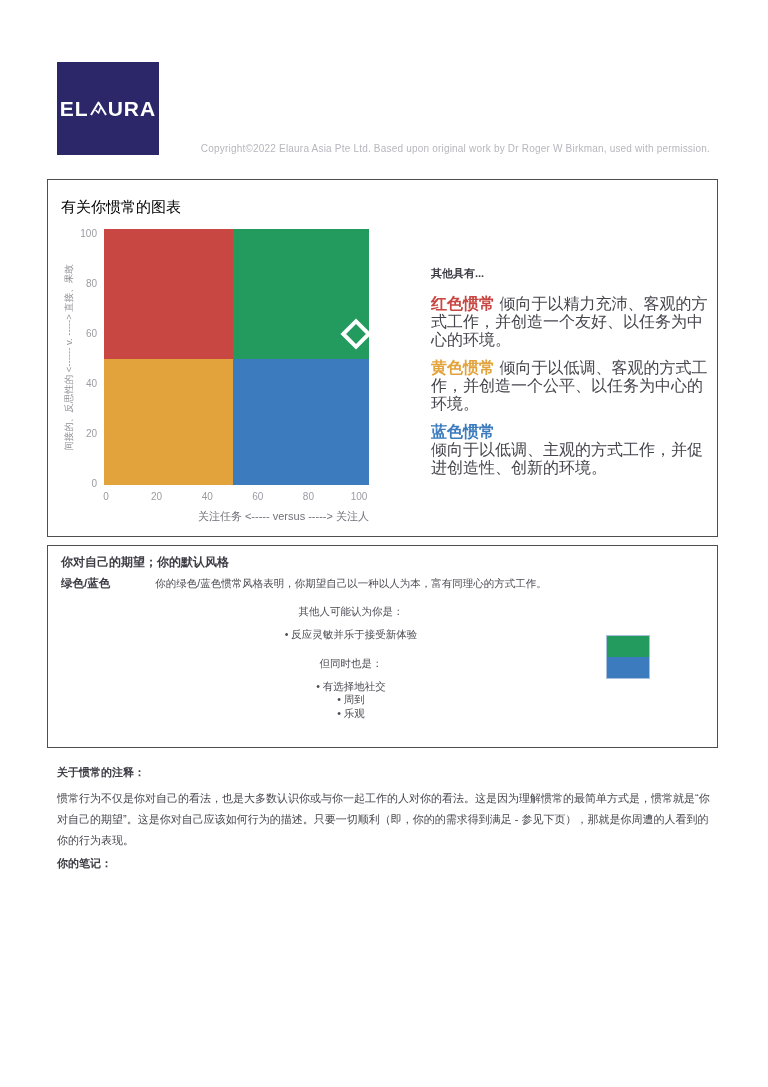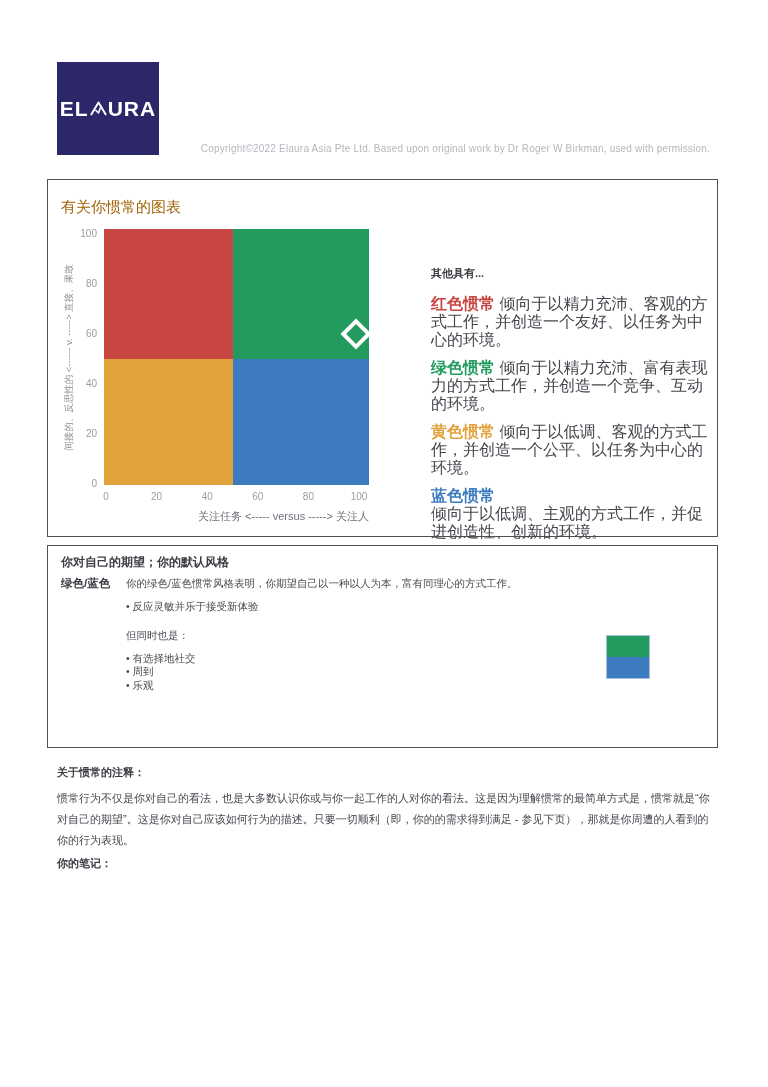--- a/index.html
+++ b/index.html
@@ -15,21 +15,21 @@
 
   
   .copyright { position:absolute; left:100px; top:143px; width:610px; text-align:right;
                font-size:10px; color:#b6b6be; letter-spacing:0.2px; }
 
   
   .panel { position:absolute; left:47px; width:671px; border:1px solid #4f4f4f; background:#ffffff; }
   .panel-chart { top:179px; height:358px; }
   .panel-expect { top:545px; height:203px; }
 
-  .chart-title { position:absolute; left:13px; top:18px; font-size:15px; color:#a16207; }
+  .chart-title { position:absolute; left:13px; top:18px; font-size:15px; color:#000000; }
 
   
   .chart-wrap { position:absolute; left:56px; top:49px; }
   .plot { position:relative; width:265px; height:256px; }
   .quad { position:absolute; }
   .q-tl { left:0; top:0; width:129px; height:130px; }
   .q-tr { left:129px; top:0; right:0; height:130px; }
   .q-bl { left:0; top:130px; width:129px; bottom:0; }
   .q-br { left:129px; top:130px; right:0; bottom:0; }
 
@@ -49,21 +49,21 @@
 
   
   .legend-block { position:absolute; left:383px; top:86px; width:282px; }
   .legend-heading { font-size:11px; font-weight:bold; color:#3c3c44; margin-bottom:14px; }
   .legend-p { font-size:16px; line-height:18px; color:#45454d; margin-bottom:10px; }
   .legend-label { font-weight:bold; }
 
   
   .expect-title { position:absolute; left:13px; top:8px; font-size:12px; font-weight:bold; color:#3c3c44; }
   .expect-label { position:absolute; left:13px; top:30px; font-size:11.5px; font-weight:bold; color:#3c3c44; }
-  .expect-content { position:absolute; left:78px; top:30px; width:450px; font-size:10.5px; color:#4a4a52; }
+  .expect-content { position:absolute; left:78px; top:30px; width:450px; font-size:10.5px; color:#4a4a52;text-align:center; }
   .expect-content p { margin:0 0 10px 0; line-height:14px; }
   .expect-content .spacer-heading { margin:14px 0 10px 0; }
   ul.bullets { list-style:none; margin:0 0 4px 0; }
   ul.bullets li { line-height:13.5px; margin-bottom:0; }
   ul.bullets li::before { content:"• "; }
 
   .swatch { position:absolute; left:558px; top:89px; width:44px; height:44px; border:1px solid #a8c0dc; }
   .swatch > div { width:100%; height:50%; }
 
   
@@ -122,32 +122,32 @@
           <div class="y-axis-title">间接的、反思性的 &lt;------ v. -----&gt; 直接、果敢</div>
         </div>
       <div class="diamond-marker" style="border-color: rgb(255, 255, 255); left: 241.47px; top: 94px;"></div>
         </div>
     </div>
 
     <div class="legend-block">
       <div class="legend-heading">其他具有...</div>
       <div>
           <p class="legend-p"><span class="legend-label" style="color: rgb(200, 71, 66);">红色惯常</span> <span>倾向于以精力充沛、客观的方式工作，并创造一个友好、以任务为中心的环境。</span></p>
-          <p class="legend-p"><span class="legend-label" style="color: rgb(35, 155, 94);">绿色惯常</span> <span>倾向于以精力充沛、富有表现力的方式工作，并创造一个竞争、互动的环境。</span></p>
           <p class="legend-p"><span class="legend-label" style="color: rgb(226, 163, 60);">黄色惯常</span> <span>倾向于以低调、客观的方式工作，并创造一个公平、以任务为中心的环境。</span></p>
           <p class="legend-p"><span class="legend-label" style="color: rgb(59, 123, 190);">蓝色惯常</span><br><span>倾向于以低调、主观的方式工作，并促进创造性、创新的环境。</span></p>
         </div>
     </div>
   </div>
 
   <div class="panel panel-expect">
     <div class="expect-title">你对自己的期望；你的默认风格</div>
     <div class="expect-label">绿色/蓝色</div>
     <div class="expect-content">
       <p>你的绿色/蓝色惯常风格表明，你期望自己以一种以人为本，富有同理心的方式工作。</p>
+      <p class="spacer-heading">其他人可能认为你是：</p>
       <ul class="bullets">
           <li>反应灵敏并乐于接受新体验</li>
         </ul>
       <p class="spacer-heading">但同时也是：</p>
       <ul class="bullets">
           <li>有选择地社交</li>
           <li>周到</li>
           <li>乐观</li>
         </ul>
     </div>

